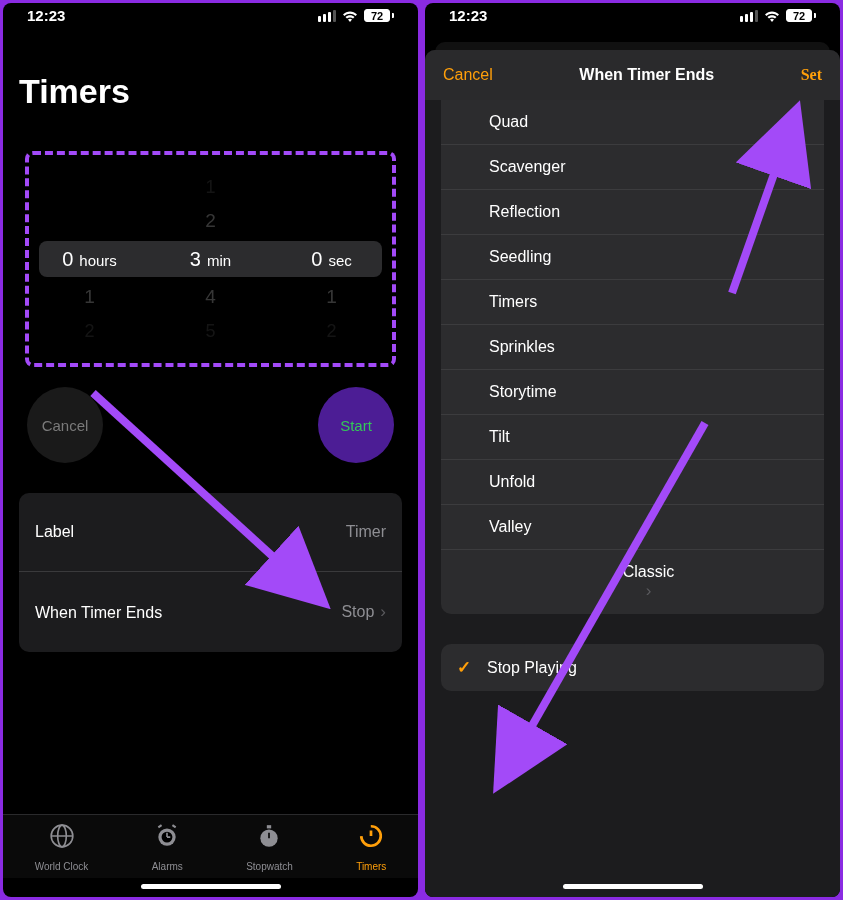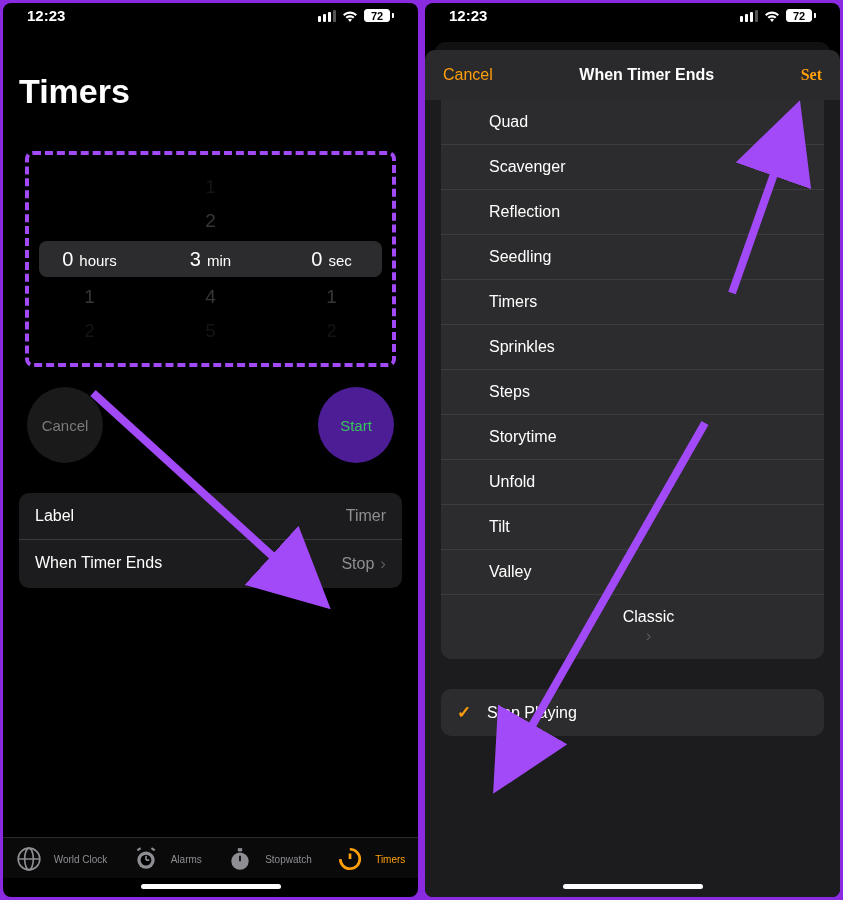--- a/index.html
+++ b/index.html
@@ -29,28 +29,28 @@
     .picker-unit { font-size: 15px; color: #fff; }
     .faded-top, .faded-bottom { opacity: 0.4; font-size: 19px; }
     .faded-far { opacity: 0.15; font-size: 18px; }
     
     .button-row { display: flex; justify-content: space-between; padding: 20px 24px 30px; }
     .circle-btn { width: 76px; height: 76px; border-radius: 50%; display: flex; align-items: center; justify-content: center; font-size: 15px; }
     .cancel-btn { background: #1a1a1a; color: #7a7a7a; }
     .start-btn { background: #4c1d95; color: #34c759; }
     
     .settings-list { margin: 0 16px; background: #1c1c1e; border-radius: 10px; }
-    .settings-row { display: flex; justify-content: space-between; align-items: flex-start; padding: 14px 16px; color: #fff; font-size: 16px; }
+    .settings-row { display: flex; justify-content: space-between; align-items: flex-end; padding: 30px 16px; color: #fff; font-size: 16px; }
     .settings-row + .settings-row { border-top: 0.5px solid #3a3a3c; }
     .settings-value { color: #8e8e93; display: flex; align-items: center; gap: 6px; }
     .chevron { color: #5a5a5e; font-size: 17px; }
     
     
     .tab-bar { margin-top: auto; display: flex; justify-content: space-around; padding: 8px 0 6px; background: #0a0a0a; border-top: 0.5px solid #2a2a2c; }
-    .tab-item { display: flex; flex-direction: row; align-items: center; gap: 12px; font-size: 10px; color: #8e8e93; }
+    .tab-item { display: flex; flex-direction: column; align-items: center; gap: 12px; font-size: 10px; color: #8e8e93; }
     .tab-item.active { color: #ff9f0a; }
     .tab-icon { width: 26px; height: 26px; }
     .home-indicator { width: 140px; height: 5px; background: #fff; border-radius: 3px; margin: 6px auto 8px; }
     
     
     .phone-right .status-bar { padding-bottom: 18px; }
     .sheet-behind { height: 14px; margin: 0 10px; background: #111; border-radius: 10px 10px 0 0; }
     .sheet { flex: 1; background: #1c1c1e; border-radius: 10px 10px 0 0; display: flex; flex-direction: column; margin-top: -6px; }
     .sheet-header { display: flex; justify-content: space-between; align-items: center; padding: 16px 18px; background: #2a2a2c; border-radius: 10px 10px 0 0; }
     .sheet-cancel { color: #ff9f0a; font-size: 16px; }
@@ -227,24 +227,23 @@
       <span class="sheet-set">Set</span>
     </div>
 
     <div class="sound-list">
       <div class="sound-row">Quad</div>
       <div class="sound-row">Scavenger</div>
       <div class="sound-row">Reflection</div>
       <div class="sound-row">Seedling</div>
       <div class="sound-row">Timers</div>
       <div class="sound-row">Sprinkles</div>
-      <div class="sound-row">Steps</div>
       <div class="sound-row">Storytime</div>
+      <div class="sound-row">Tilt</div>
       <div class="sound-row">Unfold</div>
-      <div class="sound-row">Tilt</div>
       <div class="sound-row">Valley</div>
       <div class="sound-row has-chevron">
         <span>Classic</span>
         <span class="chevron">›</span>
       </div>
     </div>
 
     <div class="stop-group">
       <div class="stop-row">
         <span class="check">✓</span>

